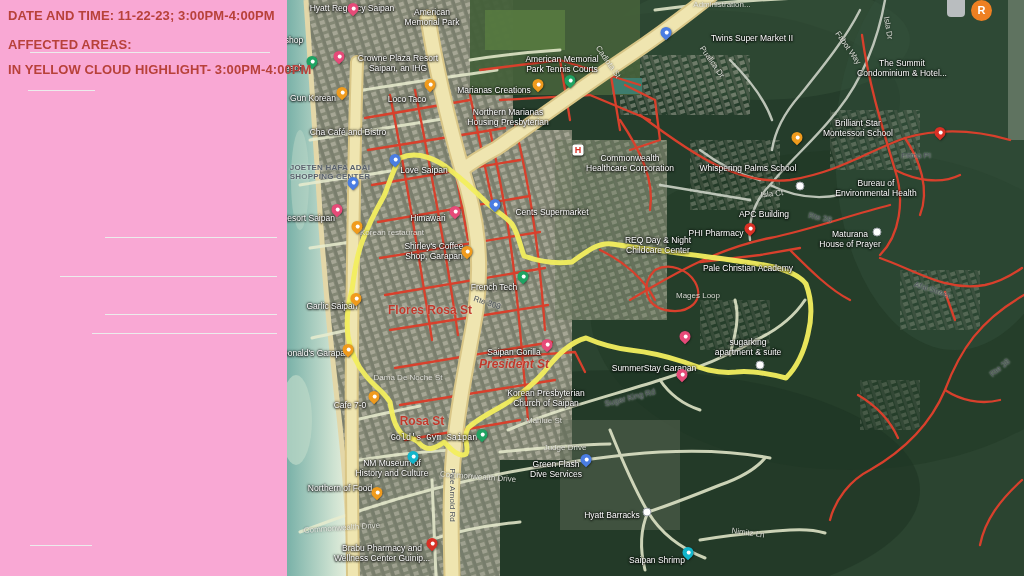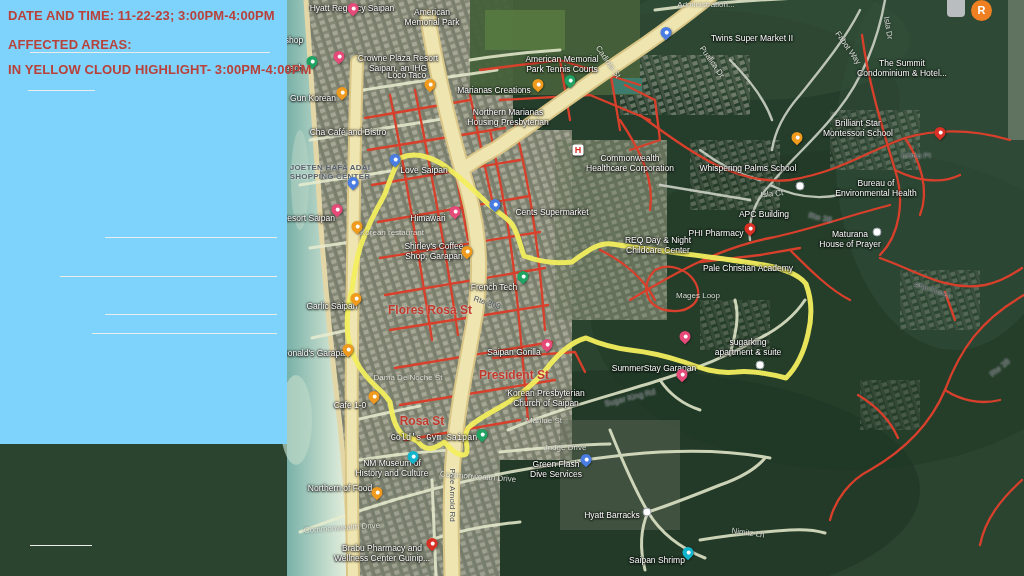--- a/index.html
+++ b/index.html
@@ -1,19 +1,19 @@
 <!DOCTYPE html>
 <html style="--panel-text: #b8413a; --highlight: #f2ee5e; --road-major-fill: #efe5b0; --road-major-edge: #d9c687; --road-red: #d8402c; --road-minor: #e9edcf; --road-gray: #ccd2c6; --ocean-deep: #79b1a8; --ocean-shallow: #cfe3d2; --sand: #e3d7a8; --forest: #2b4430; --urban: #848875; --pin-pink: #e64a78; --pin-orange: #f09b1d; --pin-green: #1ea362; --pin-blue: #4a7de2; --pin-teal: #12b5cb; --pin-red: #d93025;"><head>
 <meta charset="utf-8">
 <style>
   html,body{margin:0;padding:0;background:#ddd;}
   .slide{position:relative;width:1024px;height:576px;background:#fff;overflow:hidden;
          font-family:"Liberation Sans",sans-serif;}
   
-  .panel{position:absolute;left:0;top:0;width:287px;height:444px;background:#7dd3fc;z-index:30;}
+  .panel{position:absolute;left:0;top:0;width:287px;height:576px;background:#f9a8d4;z-index:30;}
   .panel .ptext{position:absolute;left:8px;color:var(--panel-text);font-size:13px;font-weight:600;
                 letter-spacing:.1px;white-space:nowrap;}
   .rline{position:absolute;height:1px;background:#ececec;}
   
   .map{position:absolute;inset:0;z-index:1;background:#2b4430;}
   svg{position:absolute;left:0;top:0;}
   
   #labels,#pins{position:absolute;inset:0;z-index:6;}
   .mlabel{position:absolute;font-size:8.5px;line-height:1.18;text-align:center;
           white-space:pre-line;transform:translate(-50%,-50%);pointer-events:none;}
@@ -181,32 +181,32 @@
         </g>
       </g>
 
       <path d="M400,158 C418,150 438,160 450,170 C466,182 478,194 488,204 C497,212 505,216 512,224 C518,233 520,245 524,256 C540,262 556,264 572,262 C586,252 598,242 612,244 C650,250 700,255 745,262 C775,266 798,272 806,284 C812,300 812,318 808,334 C804,352 796,368 786,378 C770,374 752,370 736,372 C716,374 700,368 684,362 C666,356 648,352 630,350 C614,348 600,344 586,338 C570,342 556,356 544,372 C530,388 516,398 502,406 C488,414 476,420 468,428 C462,438 470,448 466,454 C458,458 450,448 444,442 C436,448 428,452 420,444 C414,436 408,440 402,434 C394,426 392,414 390,402 C384,392 374,386 366,376 C356,364 350,350 348,336 C346,320 348,304 352,290 C354,274 356,258 362,242 C368,226 376,210 384,196 C389,184 393,170 400,158 Z" fill="none" stroke="var(--highlight)" stroke-width="5" stroke-linejoin="round" opacity=".95"></path>
     </svg>
 
     <div id="labels">
         <div class="mlabel l-w" style="left: 352px; top: 8px;">Hyatt Regency Saipan</div>
         <div class="mlabel l-w" style="left: 432px; top: 17px; text-align: center;">American
 Memorial Park</div>
-        <div class="mlabel l-g" style="left: 706px; top: 5px;">Administration...</div>
+        <div class="mlabel l-g" style="left: 722px; top: 5px;">Administration...</div>
         <div class="mlabel l-w" style="left: 752px; top: 38px;">Twins Super Market II</div>
         <div class="mlabel l-g" style="left: 888px; top: 28px; transform: translate(-50%, -50%) rotate(80deg);">Isla Dr</div>
         <div class="mlabel l-g" style="left: 848px; top: 48px; transform: translate(-50%, -50%) rotate(55deg);">Fabot Way</div>
         <div class="mlabel l-w" style="left: 294px; top: 40px;">shop</div>
         <div class="mlabel l-w" style="left: 294px; top: 68px;">each</div>
         <div class="mlabel l-w" style="left: 398px; top: 63px;">Crowne Plaza Resort
 Saipan, an IHG</div>
         <div class="mlabel l-w" style="left: 562px; top: 64px;">American Memorial
 Park Tennis Courts</div>
         <div class="mlabel l-w" style="left: 313px; top: 98px;">Gun Korean</div>
-        <div class="mlabel l-w" style="left: 401px; top: 75px; padding-left: 12px;">Loco Taco</div>
+        <div class="mlabel l-w" style="left: 401px; top: 99px; padding-left: 12px;">Loco Taco</div>
         <div class="mlabel l-w" style="left: 494px; top: 90px;">Marianas Creations</div>
         <div class="mlabel l-w" style="left: 508px; top: 117px;">Northern Marianas
 Housing Presbyterian</div>
         <div class="mlabel l-g" style="left: 608px; top: 62px; transform: translate(-50%, -50%) rotate(55deg);">Cadiota St</div>
         <div class="mlabel l-g" style="left: 712px; top: 62px; transform: translate(-50%, -50%) rotate(55deg);">Pualica Dr</div>
         <div class="mlabel l-w" style="left: 348px; top: 132px;">Cha Café and Bistro</div>
         <div class="mlabel l-w" style="left: 902px; top: 68px;">The Summit
 Condominium &amp; Hotel...</div>
         <div class="mlabel l-w" style="left: 858px; top: 128px;">Brilliant Star
 Montessori School</div>
@@ -235,31 +235,31 @@
         <div class="mlabel l-g" style="left: 690px; top: 296px; padding-left: 16px;">Mages Loop</div>
         <div class="mlabel l-d" style="left: 932px; top: 290px; transform: translate(-50%, -50%) rotate(18deg);">Afal Street</div>
         <div class="mlabel l-w" style="left: 434px; top: 251px;">Shirley's Coffee
 Shop, Garapan</div>
         <div class="mlabel l-w" style="left: 494px; top: 287px;">French Tech</div>
         <div class="mlabel l-d" style="left: 487px; top: 303px; transform: translate(-50%, -50%) rotate(18deg);">Rte 308</div>
         <div class="mlabel l-r" style="left: 430px; top: 310px;">Flores Rosa St</div>
         <div class="mlabel l-w" style="left: 332px; top: 306px;">Garlic Saipan</div>
         <div class="mlabel l-w" style="left: 310px; top: 353px;">McDonald's Garapan</div>
         <div class="mlabel l-w" style="left: 514px; top: 352px;">Saipan Gorilla</div>
-        <div class="mlabel l-r" style="left: 514px; top: 375px;">President St</div>
+        <div class="mlabel l-r" style="left: 514px; top: 364px; font-style: italic;">President St</div>
         <div class="mlabel l-w" style="left: 748px; top: 347px;">sugarking
 apartment &amp; suite</div>
         <div class="mlabel l-w" style="left: 654px; top: 368px;">SummerStay Garapan</div>
         <div class="mlabel l-g" style="left: 408px; top: 378px;">Dama De Noche St</div>
         <div class="mlabel l-w" style="left: 546px; top: 398px;">Korean Presbyterian
 Church of Saipan</div>
         <div class="mlabel l-d" style="left: 630px; top: 398px; transform: translate(-50%, -50%) rotate(-14deg);">Sugar King Rd</div>
         <div class="mlabel l-r" style="left: 422px; top: 421px;">Rosa St</div>
         <div class="mlabel l-g" style="left: 544px; top: 421px;">Mahlue St</div>
-        <div class="mlabel l-w" style="left: 350px; top: 405px;">Cafe 1-0</div>
+        <div class="mlabel l-w" style="left: 350px; top: 405px;">Cafe 7-0</div>
         <div class="mlabel l-w" style="left: 434px; top: 438px; font-family: Liberation Mono, monospace;">Gold's Gym Saipan</div>
         <div class="mlabel l-w" style="left: 392px; top: 468px;">NM Museum of
 History and Culture</div>
         <div class="mlabel l-g" style="left: 565px; top: 448px;">Judge Drive</div>
         <div class="mlabel l-w" style="left: 556px; top: 469px;">Green Flash
 Dive Services</div>
         <div class="mlabel l-g" style="left: 478px; top: 477px; transform: translate(-50%, -50%) rotate(4deg);">Commonwealth Drive</div>
         <div class="mlabel l-w" style="left: 340px; top: 488px;">Northern of Food</div>
         <div class="mlabel l-d" style="left: 452px; top: 495px; transform: translate(-50%, -50%) rotate(90deg);">Pale Arnold Rd</div>
         <div class="mlabel l-g" style="left: 342px; top: 528px; transform: translate(-50%, -50%) rotate(-4deg);">Commonwealth Drive</div>

